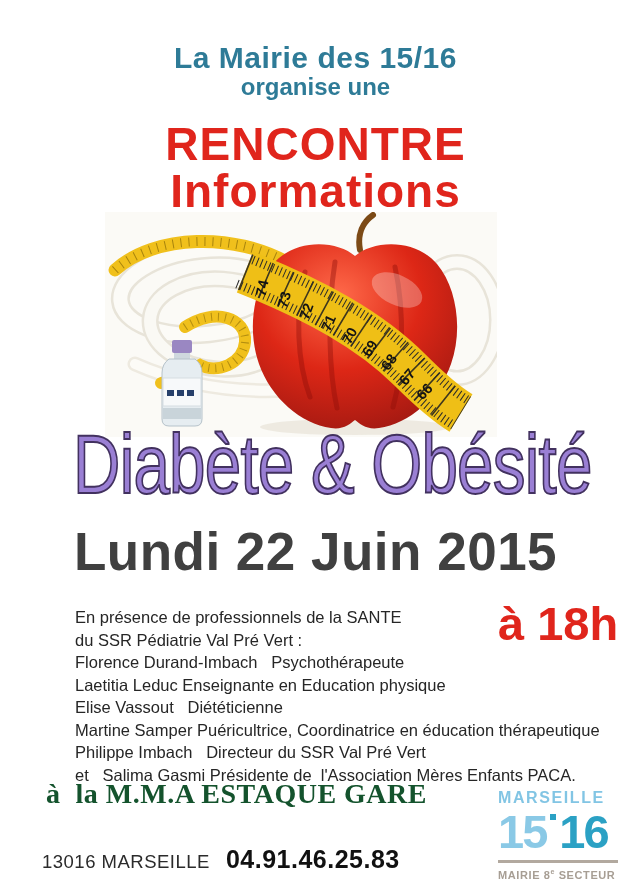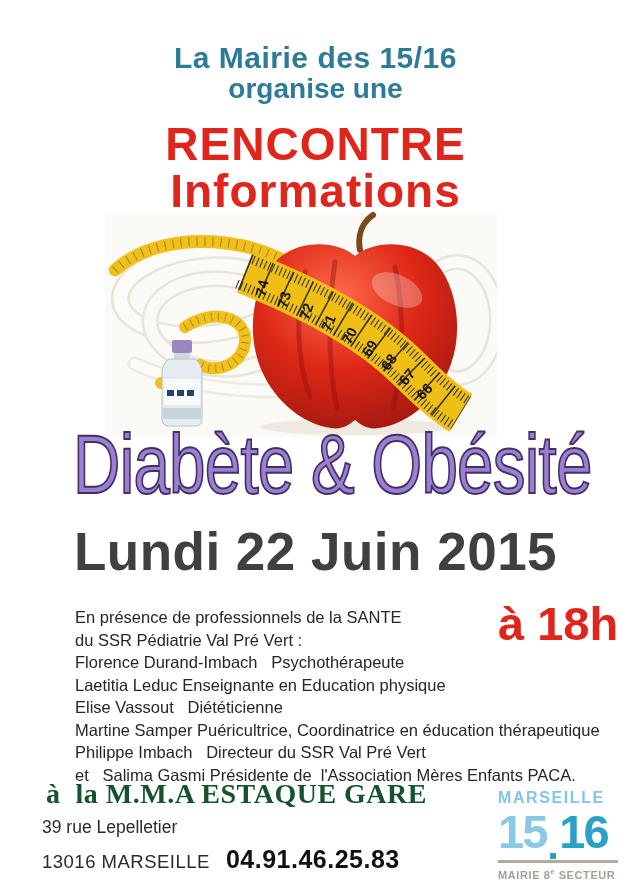--- a/index.html
+++ b/index.html
@@ -5,21 +5,21 @@
   html,body{margin:0;padding:0;background:#ffffff;}
   .poster{
     position:relative;width:631px;height:895px;background:#ffffff;overflow:hidden;
     font-family:"Liberation Sans","DejaVu Sans",sans-serif;
     border-radius:30px;
   }
   
   .intro{position:absolute;top:42px;left:0;width:100%;text-align:center;
     color:#2e7b97;font-weight:bold;line-height:1.08;}
   .intro-l1{font-size:30px;letter-spacing:.5px;}
-  .intro-l2{font-size:28px;}
+  .intro-l2{font-size:24px;}
   
   .main-title{position:absolute;top:121px;left:0;width:100%;text-align:center;
     color:#e0251c;font-weight:bold;line-height:1.02;letter-spacing:1px;}
   .title-l{font-size:46px;}
   
   .photo{position:absolute;left:105px;top:212px;width:392px;height:225px;}
   .photo svg{display:block;}
   
   .subject{position:absolute;top:422px;left:0;width:100%;text-align:left;line-height:1;}
   .subject-inner{
@@ -39,21 +39,21 @@
   
   .venue-name{position:absolute;top:778px;left:46px;color:#14532d;
     font-weight:bold;font-size:28px;letter-spacing:.5px;white-space:pre;font-family:Liberation Serif, serif;}
   .venue-street{position:absolute;top:817px;left:42px;color:#2b2b2b;font-size:17.5px;}
   .city-line{position:absolute;top:845px;left:42px;display:flex;align-items:baseline;gap:16px;}
   .venue-city{color:#2b2b2b;font-size:18.5px;letter-spacing:.5px;}
   .venue-phone{color:#111;font-weight:bold;font-size:25px;letter-spacing:.5px;}
   
   .logo{position:absolute;top:789px;left:498px;width:124px;}
   .logo-city{color:#82c5e4;font-weight:bold;font-size:16px;letter-spacing:1.6px;}
-  .logo-nums{display:flex;align-items:flex-end;margin-top:-3px;}
+  .logo-nums{display:flex;align-items:flex-start;margin-top:-3px;}
   .logo-n1{color:#8ac9e6;font-weight:bold;font-size:47px;letter-spacing:-2px;}
   .logo-dot{width:6px;height:6px;background:#2ba1c4;margin:10px 3px 0 4px;}
   .logo-n2{color:#2ba1c4;font-weight:bold;font-size:47px;letter-spacing:-2px;}
   .logo-line{height:3px;background:#b2a99f;width:120px;margin:1px 0 5px 0;}
   .logo-sub{color:#a79e94;font-weight:bold;font-size:11px;letter-spacing:.6px;white-space:pre;}
   .logo-sub sup{font-size:7px;}
 </style>
 </head>
 <body>
 
@@ -157,21 +157,20 @@
     <div class="detail-line">du SSR Pédiatrie Val Pré Vert :</div>
     <div class="detail-line">Florence Durand-Imbach   Psychothérapeute</div>
     <div class="detail-line">Laetitia Leduc Enseignante en Education physique</div>
     <div class="detail-line">Elise Vassout   Diététicienne</div>
     <div class="detail-line">Martine Samper Puéricultrice, Coordinatrice en éducation thérapeutique</div>
     <div class="detail-line">Philippe Imbach   Directeur du SSR Val Pré Vert</div>
     <div class="detail-line">et   Salima Gasmi Présidente de  l'Association Mères Enfants PACA.</div>
   </div>
 
   <div class="venue-name">à  la M.M.A ESTAQUE GARE</div>
-  <div class="venue-street">39 rue Lepelletier</div>
   <div class="city-line">
     <span class="venue-city">13016 MARSEILLE</span>
     <span class="venue-phone">04.91.46.25.83</span>
   </div>
 
   <div class="logo">
     <div class="logo-city">MARSEILLE</div>
     <div class="logo-nums">
       <span class="logo-n1">15</span>
       <span class="logo-dot"></span>

